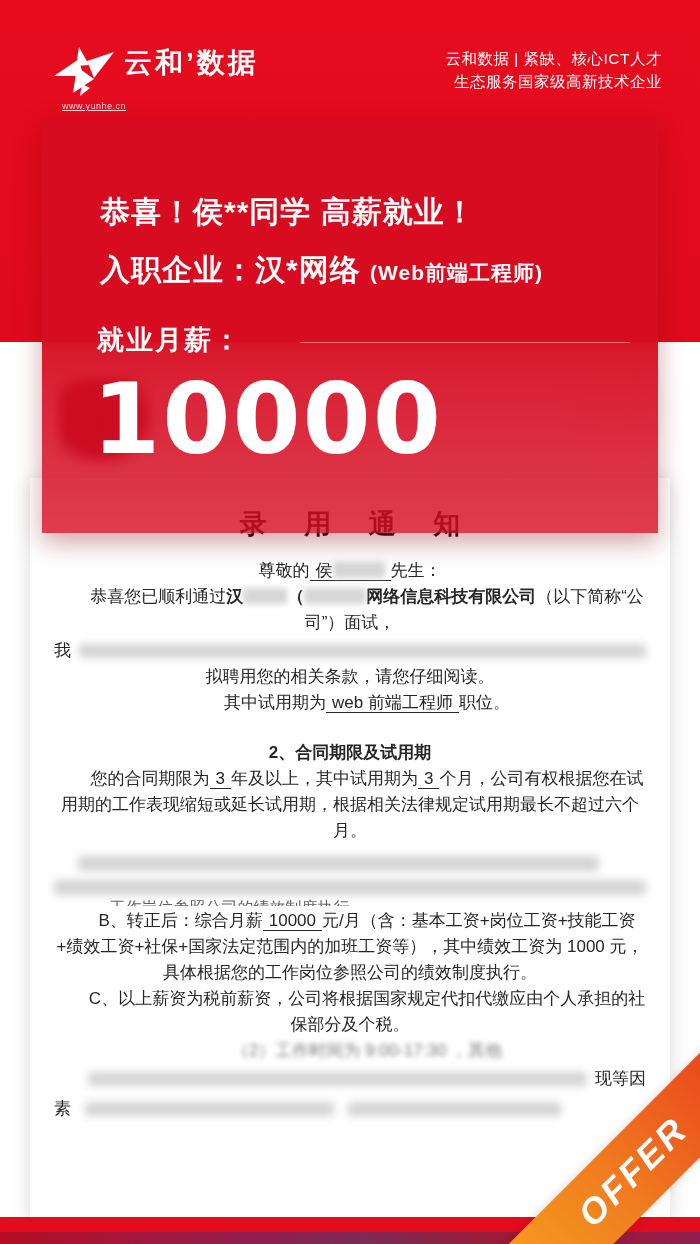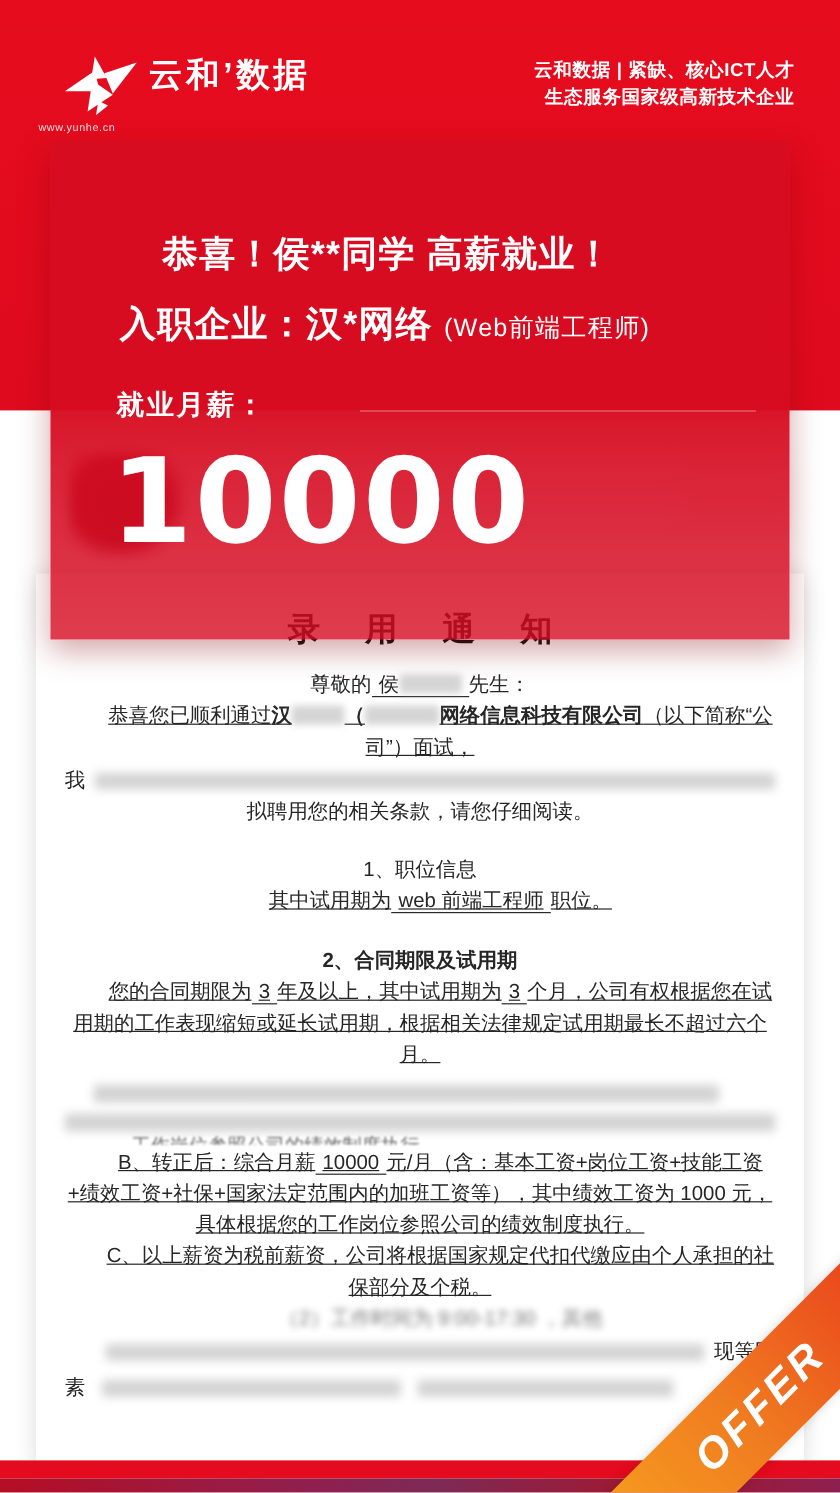--- a/index.html
+++ b/index.html
@@ -6,41 +6,41 @@
   .page{position:relative;width:700px;height:1244px;background:#fff;overflow:hidden;
         font-family:"Liberation Sans",sans-serif;margin:0 auto;}
 
   
   .top-band{position:absolute;left:0;top:0;width:700px;height:342px;
             background:linear-gradient(180deg,#e60c1e 0%,#df0a1e 100%);z-index:1;}
   .header{position:absolute;left:0;top:0;width:700px;height:118px;z-index:2;}
   .logo{position:absolute;left:52px;top:44px;display:flex;align-items:flex-start;}
   .logo-icon{width:64px;height:54px;}
   .logo-text{color:#fff;font-size:28px;font-weight:700;margin-left:8px;letter-spacing:3px;}
-  .logo-url{position:absolute;left:32px;top:101px;font-size:9px;color:rgba(255,255,255,.85);letter-spacing:.5px;}
+  .logo-url{position:absolute;left:62px;top:101px;font-size:9px;color:rgba(255,255,255,.85);letter-spacing:.5px;text-decoration:underline;}
   .tagline{position:absolute;right:38px;top:47px;text-align:right;color:#fff;
-           font-weight:700;font-size:15.5px;line-height:23px;letter-spacing:.5px;}
+           font-weight:400;font-size:15.5px;line-height:23px;letter-spacing:.5px;}
 
   
   .ghost-blob{position:absolute;left:58px;top:378px;width:95px;height:86px;z-index:2;
               background:radial-gradient(ellipse at 45% 45%,#6f0a18 0%,#8f1022 55%,rgba(143,16,34,0) 78%);
               filter:blur(5px);}
   .ghost-streak1{position:absolute;left:350px;top:418px;width:255px;height:18px;z-index:2;
                  background:#fff;filter:blur(9px);opacity:.55;}
   .ghost-streak2{position:absolute;left:572px;top:386px;width:84px;height:48px;z-index:2;
                  background:#ffd9d9;filter:blur(12px);opacity:.4;}
 
   
   .paper{position:absolute;left:30px;top:478px;width:640px;height:744px;background:#fff;
          box-shadow:0 2px 18px rgba(0,0,0,.15);z-index:2;}
   .doc-title{position:absolute;top:28px;left:0;width:100%;text-align:center;
              font-size:27px;font-weight:700;color:#141414;letter-spacing:15px;text-indent:15px;}
   .doc-body{position:absolute;left:24px;top:80px;width:592px;font-size:17px;line-height:26px;color:#262626;text-align:center;}
   .doc-body p{margin:0;}
-  .indent{text-indent:2em;text-decoration:underline;}
+  .indent{text-indent:2em;}
   .bold{font-weight:700;}
   .uline{border-bottom:1.5px solid #2a2a2a;padding:0 6px;}
   .sec-head{margin-top:22px !important;}
   .sec-head2{margin-top:24px !important;font-weight:bold;}
   .sec-head3{margin-top:12px !important;}
 
   
   .iblur{display:inline-block;vertical-align:-2px;background:#b9b9b9;filter:blur(3px);
          opacity:.6;border-radius:2px;height:16px;}
   .bstrip{background:#b0b0b0;filter:blur(4px);opacity:.55;border-radius:2px;}
@@ -53,25 +53,25 @@
   .tstrip{height:14px;}
 
   
   .card{position:absolute;left:42px;top:118px;width:616px;height:415px;z-index:3;
         background:linear-gradient(180deg,
           rgba(215,12,32,1) 0%, rgba(215,12,32,1) 50%,
           rgba(215,12,32,.95) 56%, rgba(214,12,34,.9) 66%,
           rgba(214,12,34,.86) 80%, rgba(214,12,34,.8) 100%);
         box-shadow:0 10px 24px rgba(130,0,10,.35);}
   .card-headline{position:absolute;left:58px;top:74px;font-size:30px;font-weight:700;
-                 color:#fff;letter-spacing:1px;white-space:nowrap;margin-left:35px;}
+                 color:#fff;letter-spacing:1px;white-space:nowrap;}
   .card-company{position:absolute;left:58px;top:132px;font-size:30px;font-weight:700;
                 color:#fff;letter-spacing:1px;white-space:nowrap;}
-  .card-company .small{font-size:21px;font-weight:400;}
-  .salary-label{position:absolute;left:55px;top:204px;font-size:23px;font-weight:900;
+  .card-company .small{font-size:21px;font-weight:700;}
+  .salary-label{position:absolute;left:55px;top:204px;font-size:27px;font-weight:900;
                 color:#fff;letter-spacing:2px;}
   .salary-rule{position:absolute;left:258px;top:224px;right:28px;height:1px;
                background:rgba(255,255,255,.38);}
   .salary-value{position:absolute;left:50px;top:252px;font-size:98px;font-weight:900;
                 color:#fff;letter-spacing:2px;line-height:1;
                 font-family:"DejaVu Sans","Liberation Sans",sans-serif;}
 
   
   .footer-bar{position:absolute;left:0;bottom:12px;width:700px;height:15px;background:#e30b1d;z-index:4;}
   .footer-strip{position:absolute;left:0;bottom:0;width:700px;height:12px;z-index:4;
@@ -127,21 +127,20 @@
         <span>恭喜您已顺利通过</span><span class="bold">汉</span><span class="iblur" style="width:44px"></span><span class="bold">（</span><span class="iblur" style="width:62px"></span><span class="bold">网络信息科技有限公司</span><span>（以下简称“公司”）面试，</span>
       </p>
 
       <div class="tailA">
         <span>我</span>
         <span class="bstrip tstrip" style="flex:1"></span>
       </div>
 
       <p>拟聘用您的相关条款，请您仔细阅读。</p>
 
-      <p class="sec-head">1、职位信息</p>
       <p class="indent">
         <span>其中试用期为</span><span class="uline">web 前端工程师</span><span>职位。</span>
       </p>
 
       <p class="sec-head2">2、合同期限及试用期</p>
       <p class="indent">
         <span>您的合同期限为</span><span class="uline">3</span><span>年及以上，其中试用期为</span><span class="uline">3</span><span>个月，公司有权根据您在试用期的工作表现缩短或延长试用期，根据相关法律规定试用期最长不超过六个月。</span>
       </p>
 
 

